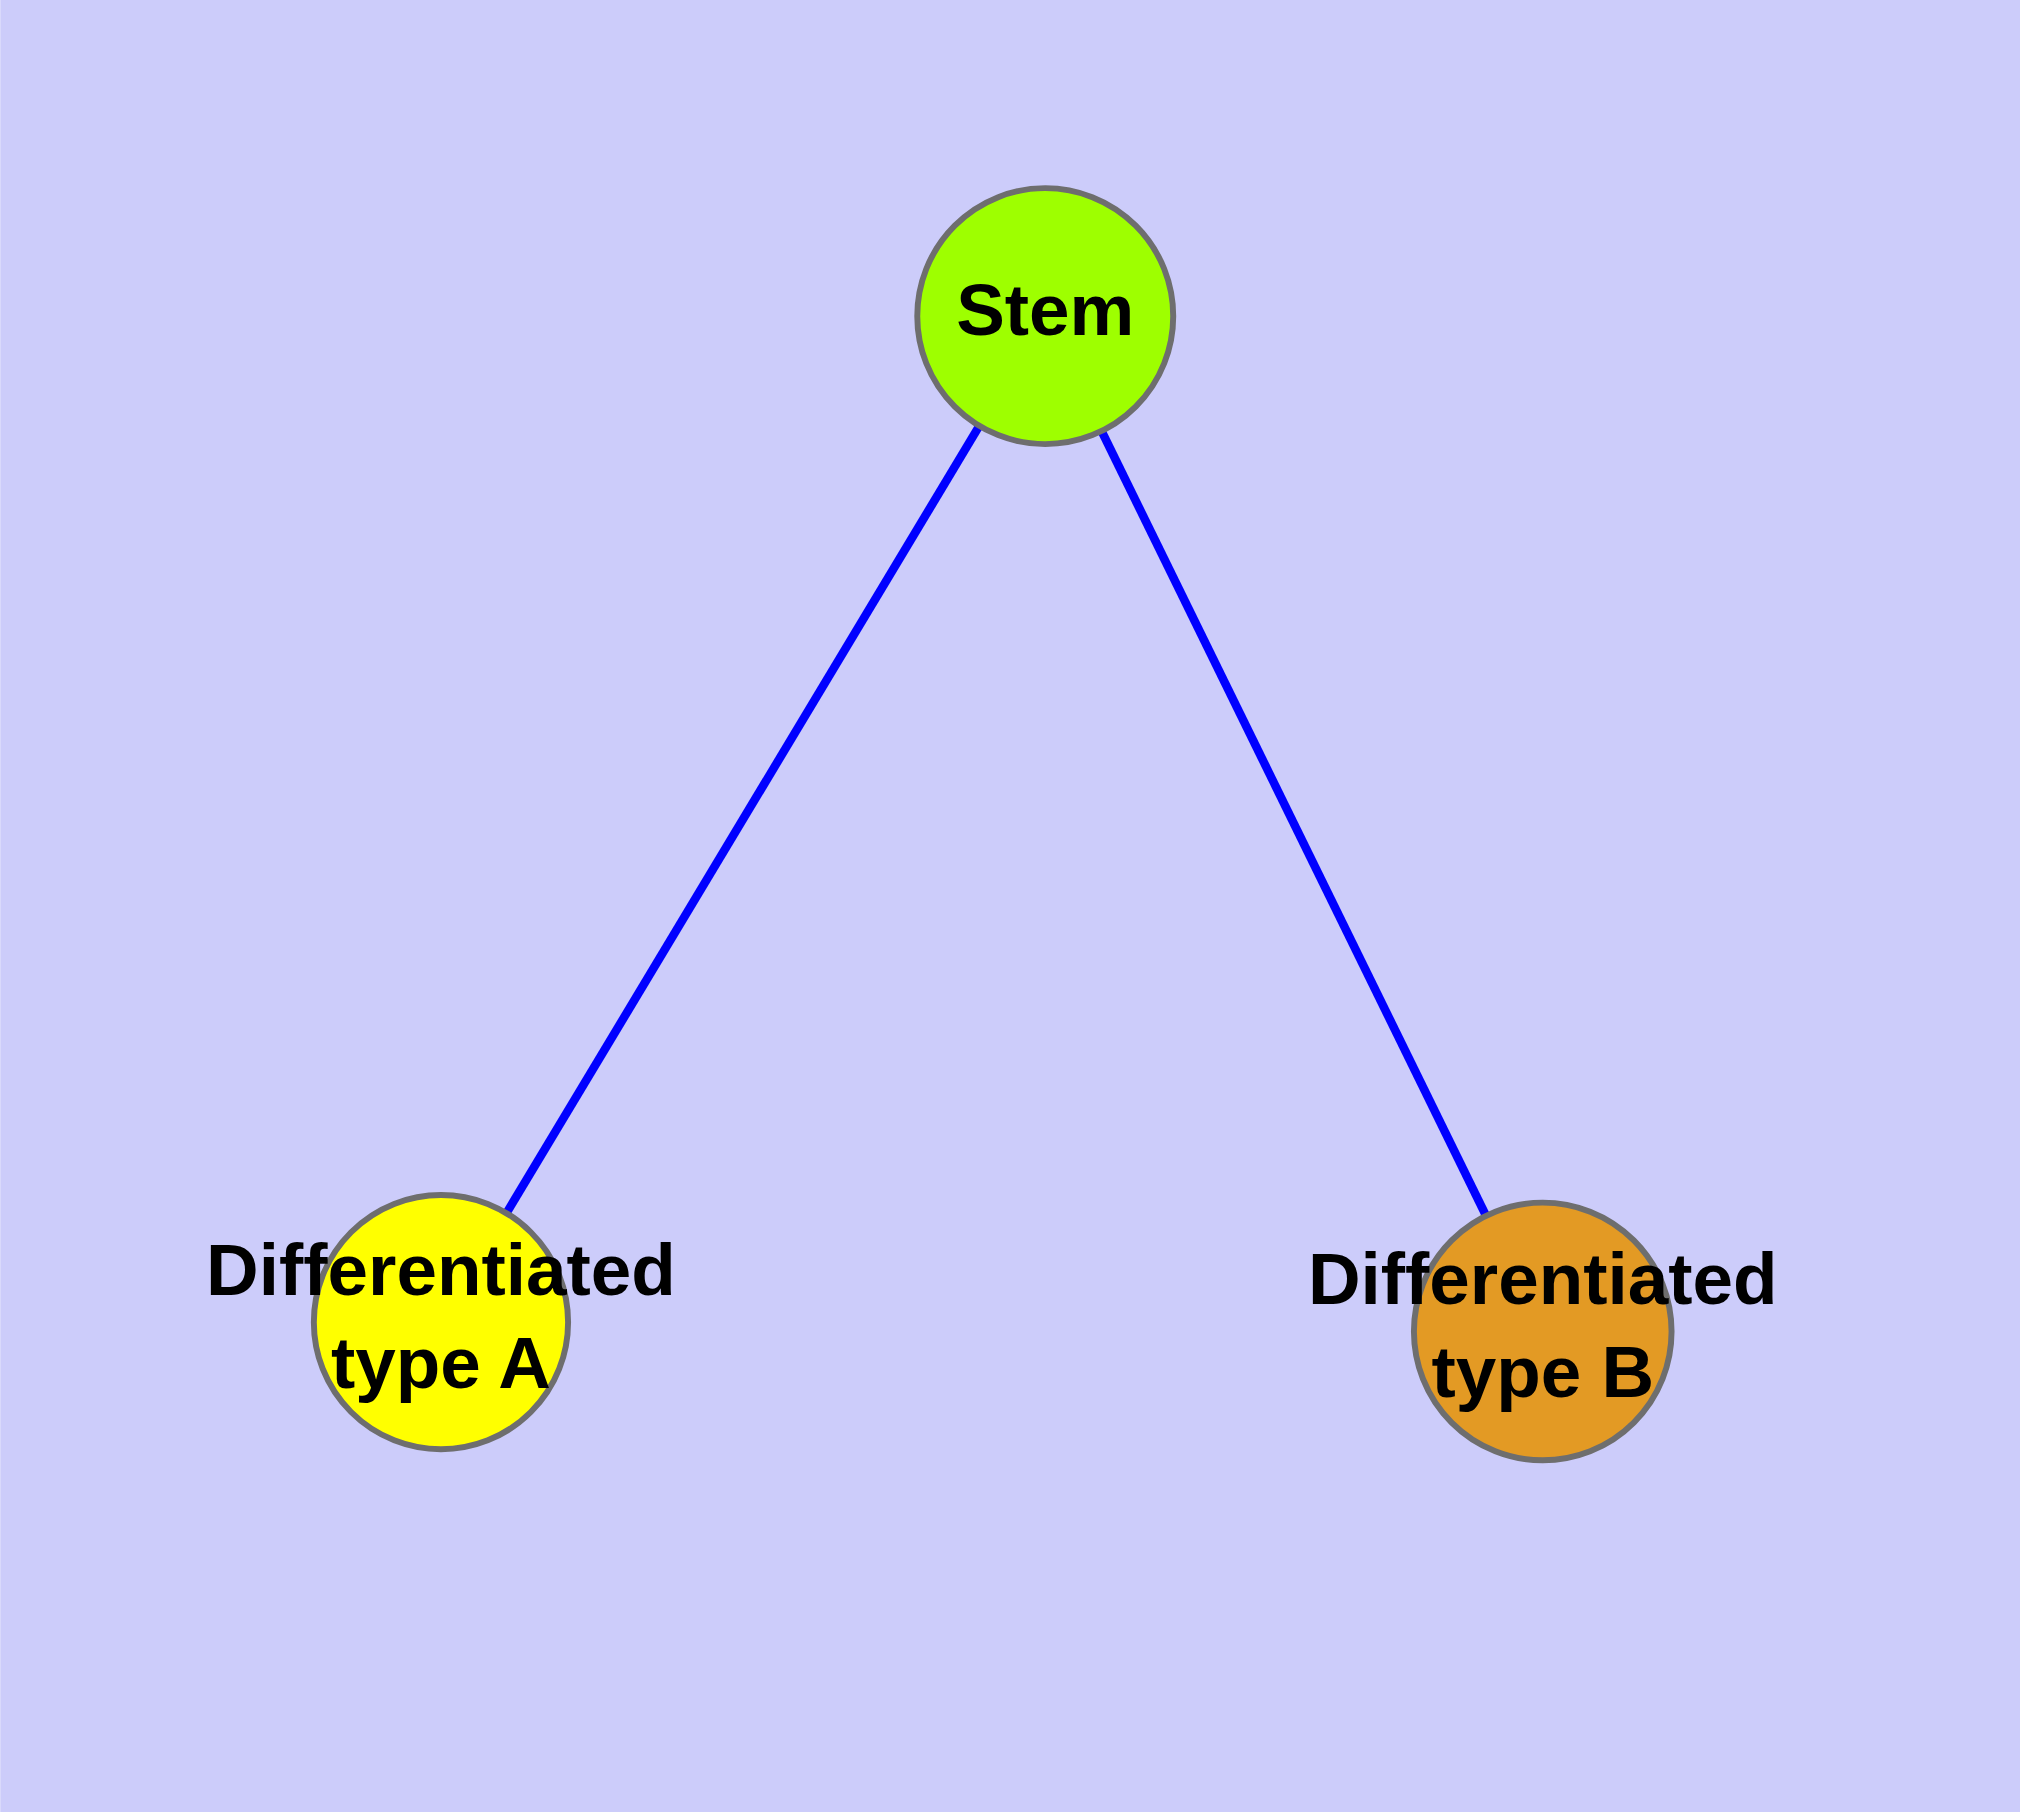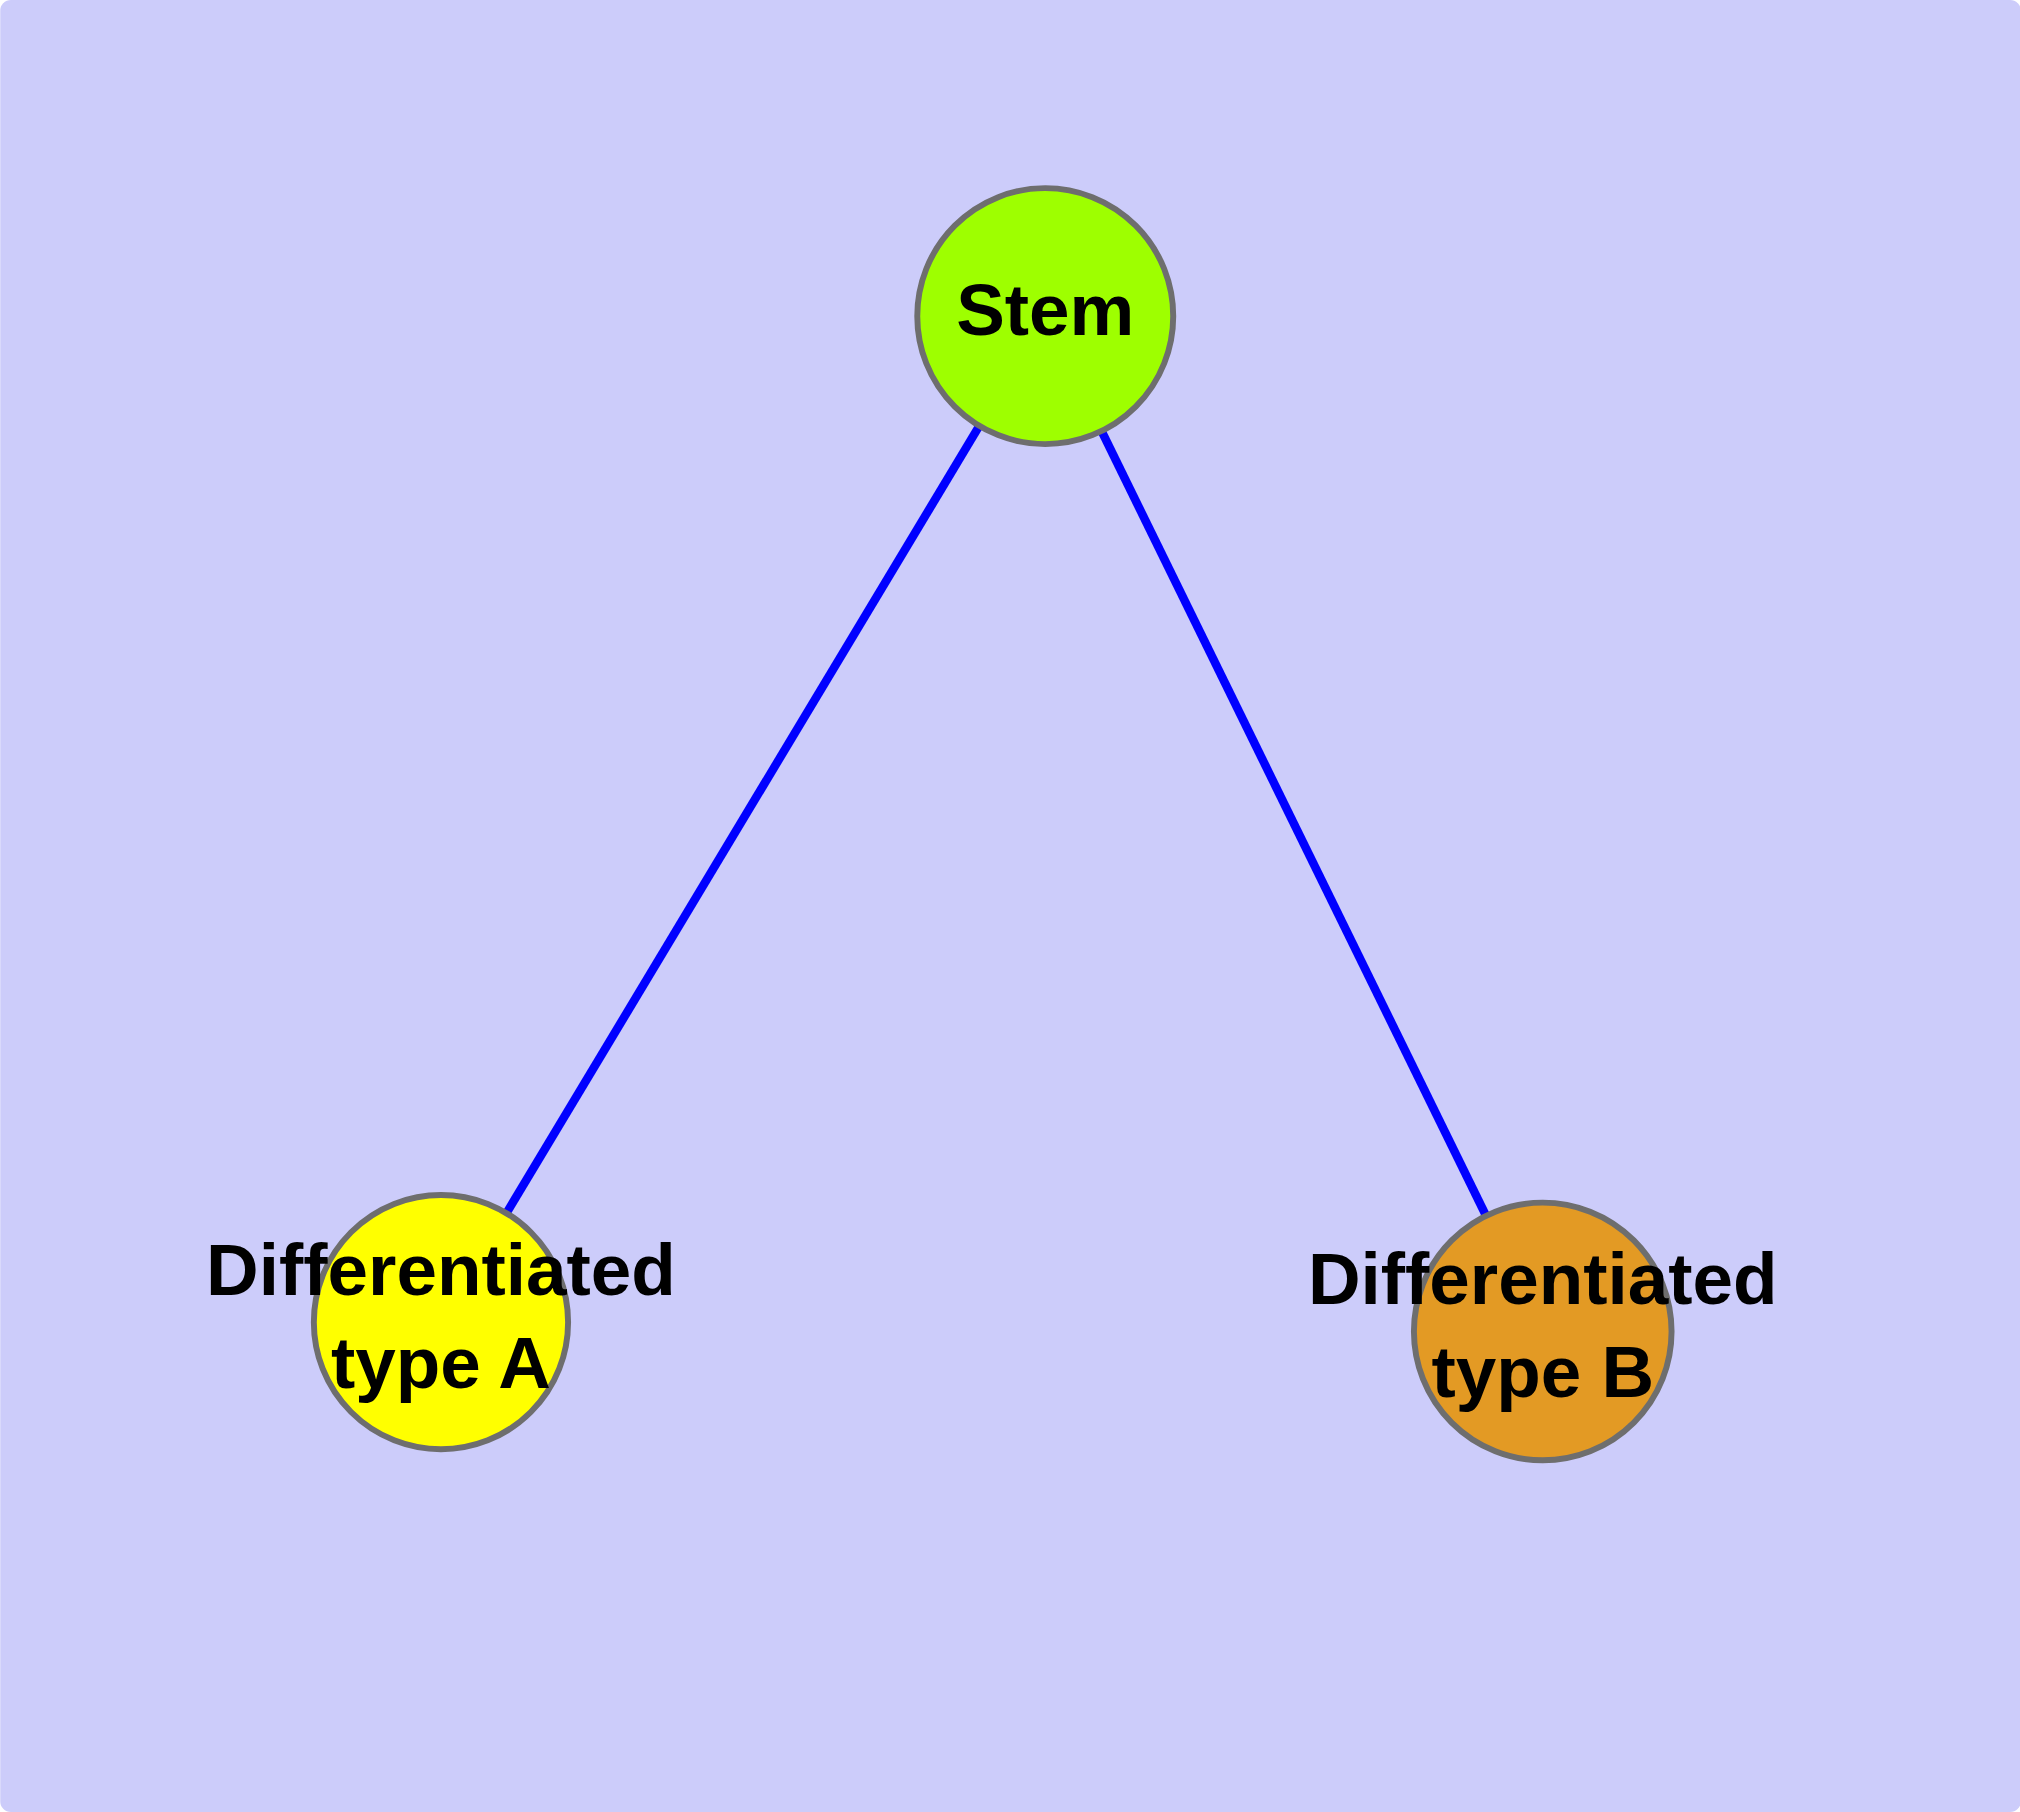--- a/index.html
+++ b/index.html
@@ -6,21 +6,20 @@
     margin: 0;
     padding: 0;
     background: #ffffff;
   }
   #canvas {
     position: relative;
     width: 2021px;
     height: 1812px;
     overflow: hidden;
     font-family: "Liberation Sans", sans-serif;
-    border-radius: 11px;
   }
   #graph-svg {
     position: absolute;
     top: 0;
     left: 0;
     width: 2021px;
     height: 1812px;
     display: block;
   }
   .node-label {

